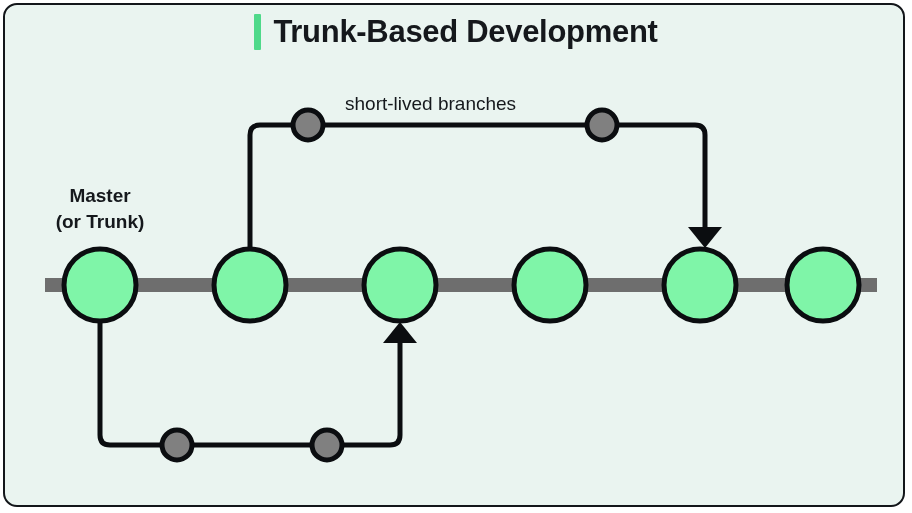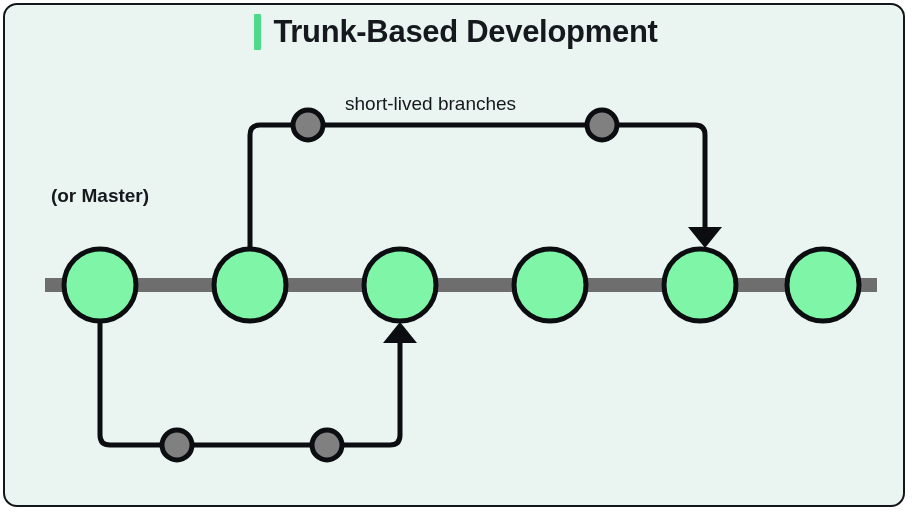--- a/index.html
+++ b/index.html
@@ -114,17 +114,18 @@
       <circle cx="245" cy="280" r="36" fill="#7ff5a8" stroke="#0b0d10" stroke-width="5"></circle>
       <circle cx="395" cy="280" r="36" fill="#7ff5a8" stroke="#0b0d10" stroke-width="5"></circle>
       <circle cx="545" cy="280" r="36" fill="#7ff5a8" stroke="#0b0d10" stroke-width="5"></circle>
       <circle cx="695" cy="280" r="36" fill="#7ff5a8" stroke="#0b0d10" stroke-width="5"></circle>
       <circle cx="818" cy="280" r="36" fill="#7ff5a8" stroke="#0b0d10" stroke-width="5"></circle>
     </svg>
 
     <div class="label label-branches">short-lived branches</div>
 
     <div class="label label-master">
-      <div>(or Master)</div>
+      <div>Master</div>
+      <div>(or Trunk)</div>
     </div>
 
   </div>
 </div>
 
 </body></html>

